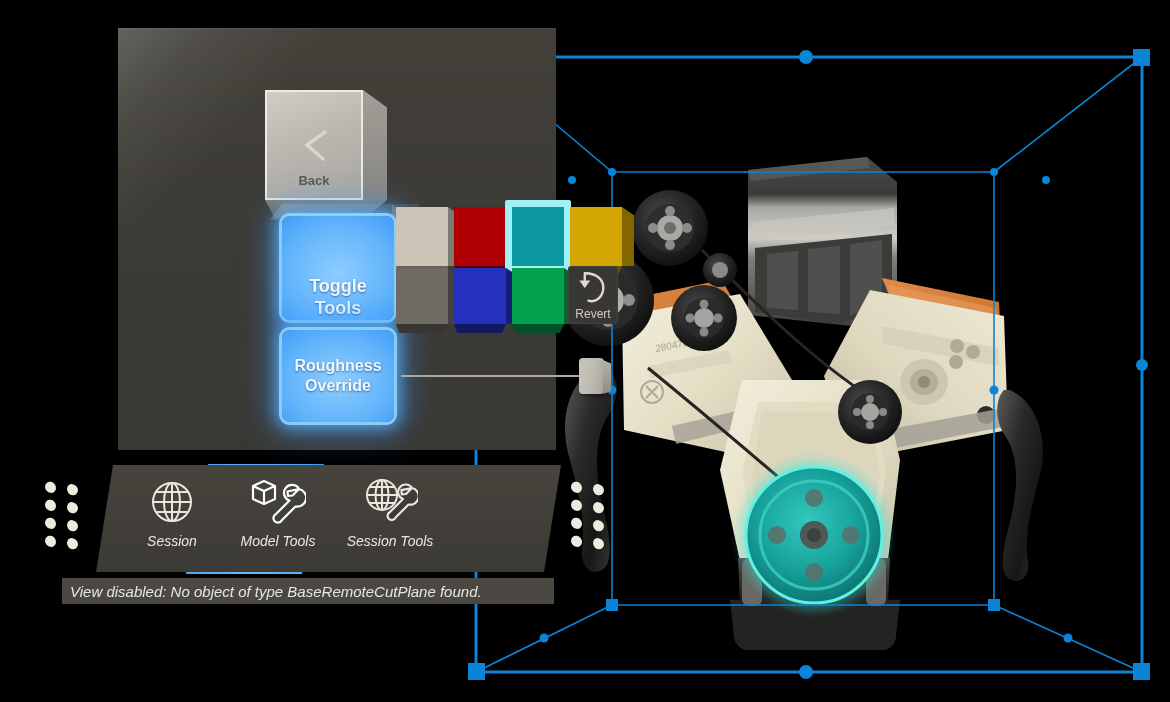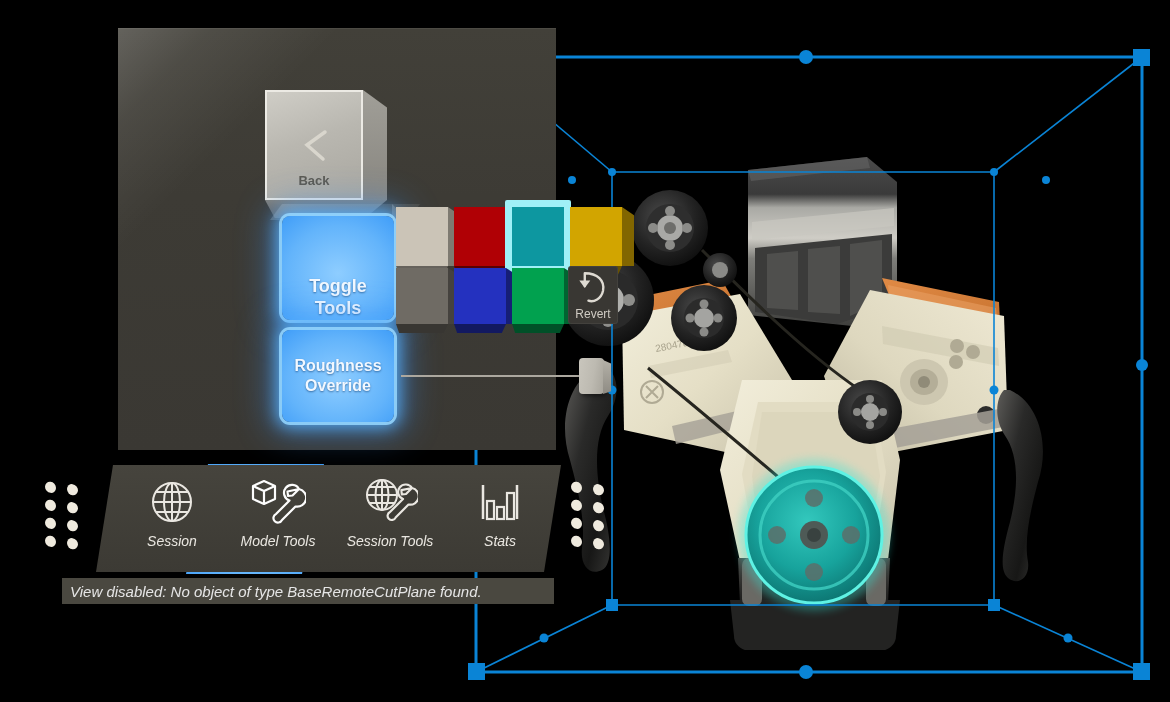--- a/index.html
+++ b/index.html
@@ -490,32 +490,20 @@
       <svg width="56" height="48" viewBox="0 0 56 48">
         <circle cx="20" cy="18" r="15" fill="none" stroke="#eae7e1" stroke-width="2"></circle>
         <ellipse cx="20" cy="18" rx="6.5" ry="15" fill="none" stroke="#eae7e1" stroke-width="2"></ellipse>
         <path d="M5,18 L35,18 M8,10 L32,10 M8,26 L32,26 M20,3 L20,33" stroke="#eae7e1" stroke-width="2" fill="none"></path>
         <path d="M50,11 a7.5,7.5 0 1,0 -9,11 L28,35 a4.2,4.2 0 1,0 5.6,5.6 L46.5,27.5 A7.5,7.5 0 0,0 50,11 L44,17 L39.8,17.4 L39.4,13.2 Z" fill="#3c3a34" stroke="#eae7e1" stroke-width="2.2" stroke-linejoin="round"></path>
       </svg>
     </div>
     <div class="tool-label">Session Tools</div>
   </div>
 
-  <div class="tool-item" style="left:352px;">
-    <div class="tool-icon">
-      <svg width="46" height="46" viewBox="0 0 46 46">
-        <path d="M6,6 L6,40" stroke="#eae7e1" stroke-width="2.5"></path>
-        <rect x="10" y="22" width="7" height="18" fill="none" stroke="#eae7e1" stroke-width="2.2"></rect>
-        <rect x="20" y="28" width="7" height="12" fill="none" stroke="#eae7e1" stroke-width="2.2"></rect>
-        <rect x="30" y="14" width="7" height="26" fill="none" stroke="#eae7e1" stroke-width="2.2"></rect>
-        <path d="M40,6 L40,40" stroke="#eae7e1" stroke-width="2.5"></path>
-      </svg>
-    </div>
-    <div class="tool-label">Stats</div>
-  </div>
 </div>
 
 <div class="grip" style="left:45px;top:483px;transform:skewY(6deg);">
   <i></i>
     <i></i>
     <i></i>
     <i></i>
     <i></i>
     <i></i>
     <i></i>

